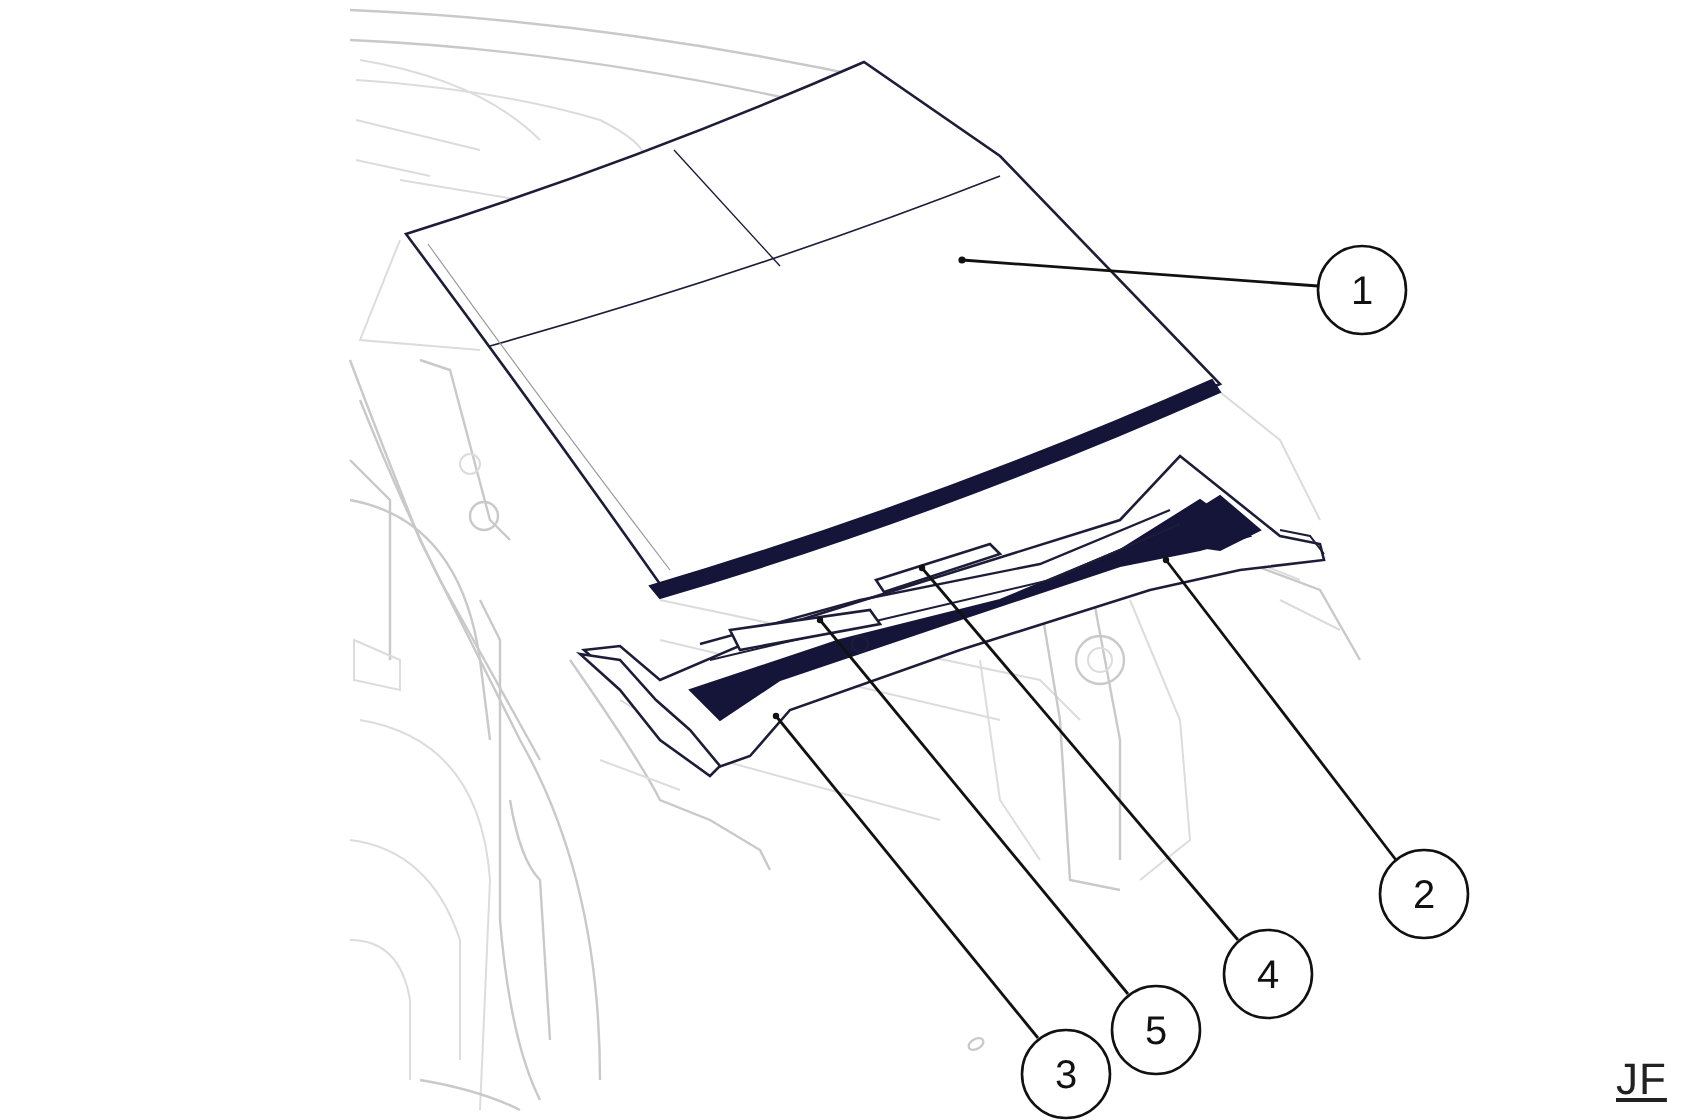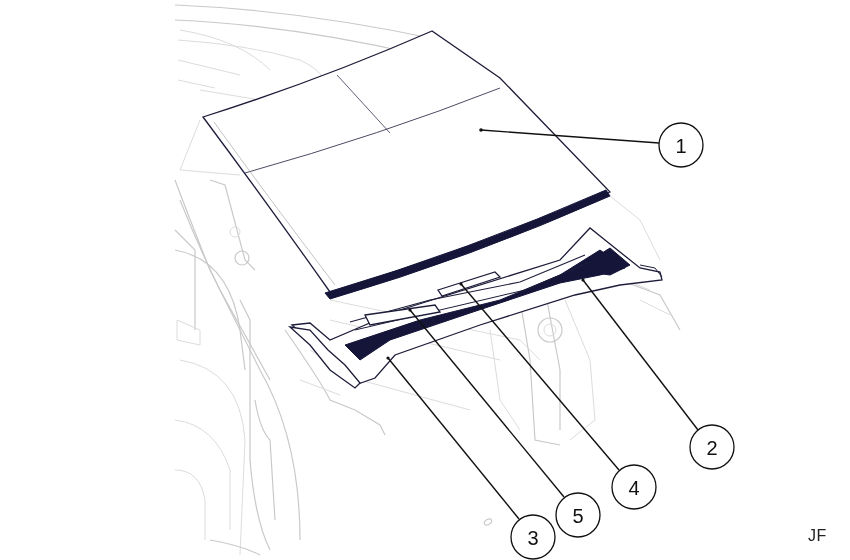--- a/index.html
+++ b/index.html
@@ -5,21 +5,21 @@
   html,body{margin:0;padding:0;background:#ffffff;}
   body{width:850px;height:560px;overflow:hidden;position:relative;font-family:"Liberation Sans",sans-serif;}
   #stage{position:absolute;left:0;top:0;width:850px;height:560px;}
   .callout-num{font-family:"Liberation Sans",sans-serif;font-size:20px;fill:#111;text-anchor:middle;dominant-baseline:central;}
   .ghost{fill:none;stroke:#c9c9c9;stroke-width:1.2;}
   .ghost-l{fill:none;stroke:#dcdcdc;stroke-width:1;}
   .part{fill:#ffffff;stroke:#1d1d3a;stroke-width:1.3;}
   .dark{fill:#15153a;stroke:#15153a;stroke-width:1;}
   .leader{stroke:#111;stroke-width:1.4;fill:none;}
   .ring{fill:#fff;stroke:#111;stroke-width:1.3;}
-  #mark{position:absolute;left:808px;top:527px;font-size:16px;color:#222;letter-spacing:0.5px;}
+  #mark{position:absolute;left:808px;top:527px;font-size:22px;color:#222;letter-spacing:0.5px;text-decoration:underline;}
 </style>
 </head>
 <body>
 
 <div id="stage">
 <svg width="850" height="560" viewBox="0 0 850 560">
 
   <g>
 
     <path class="ghost" d="M175 5 Q300 10 440 40"></path>

